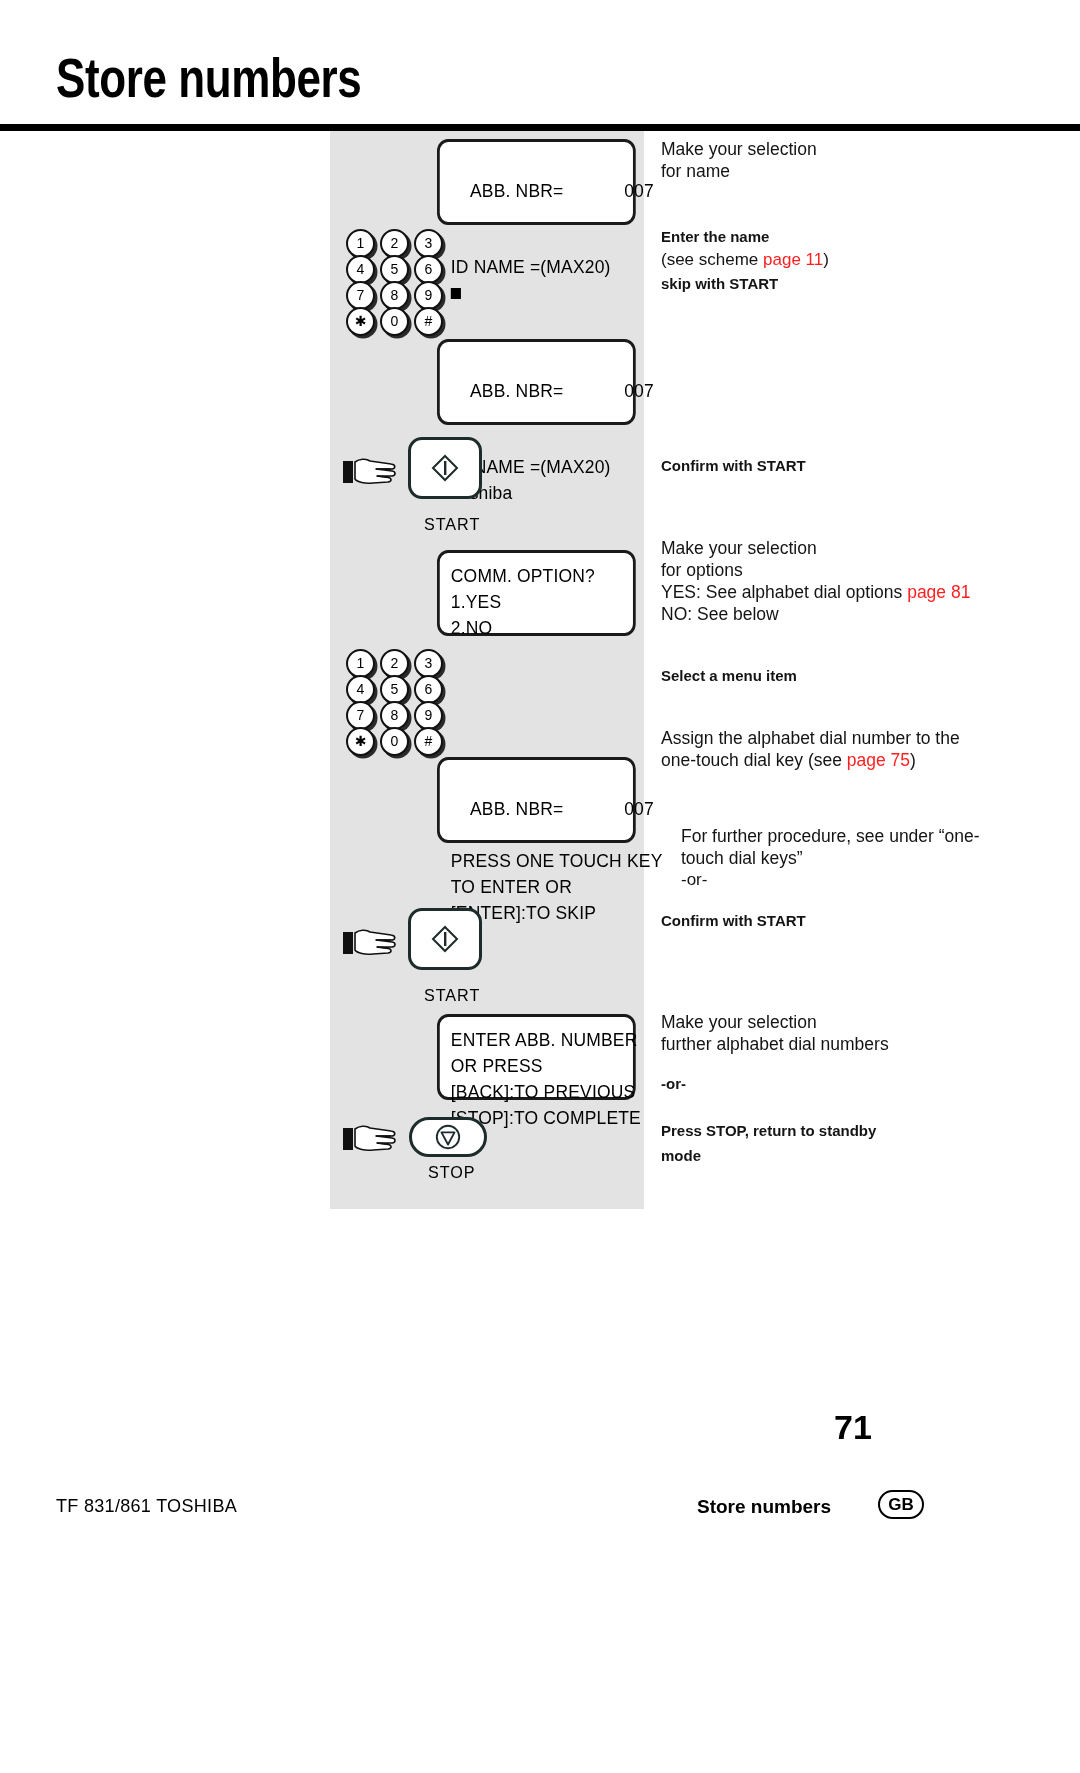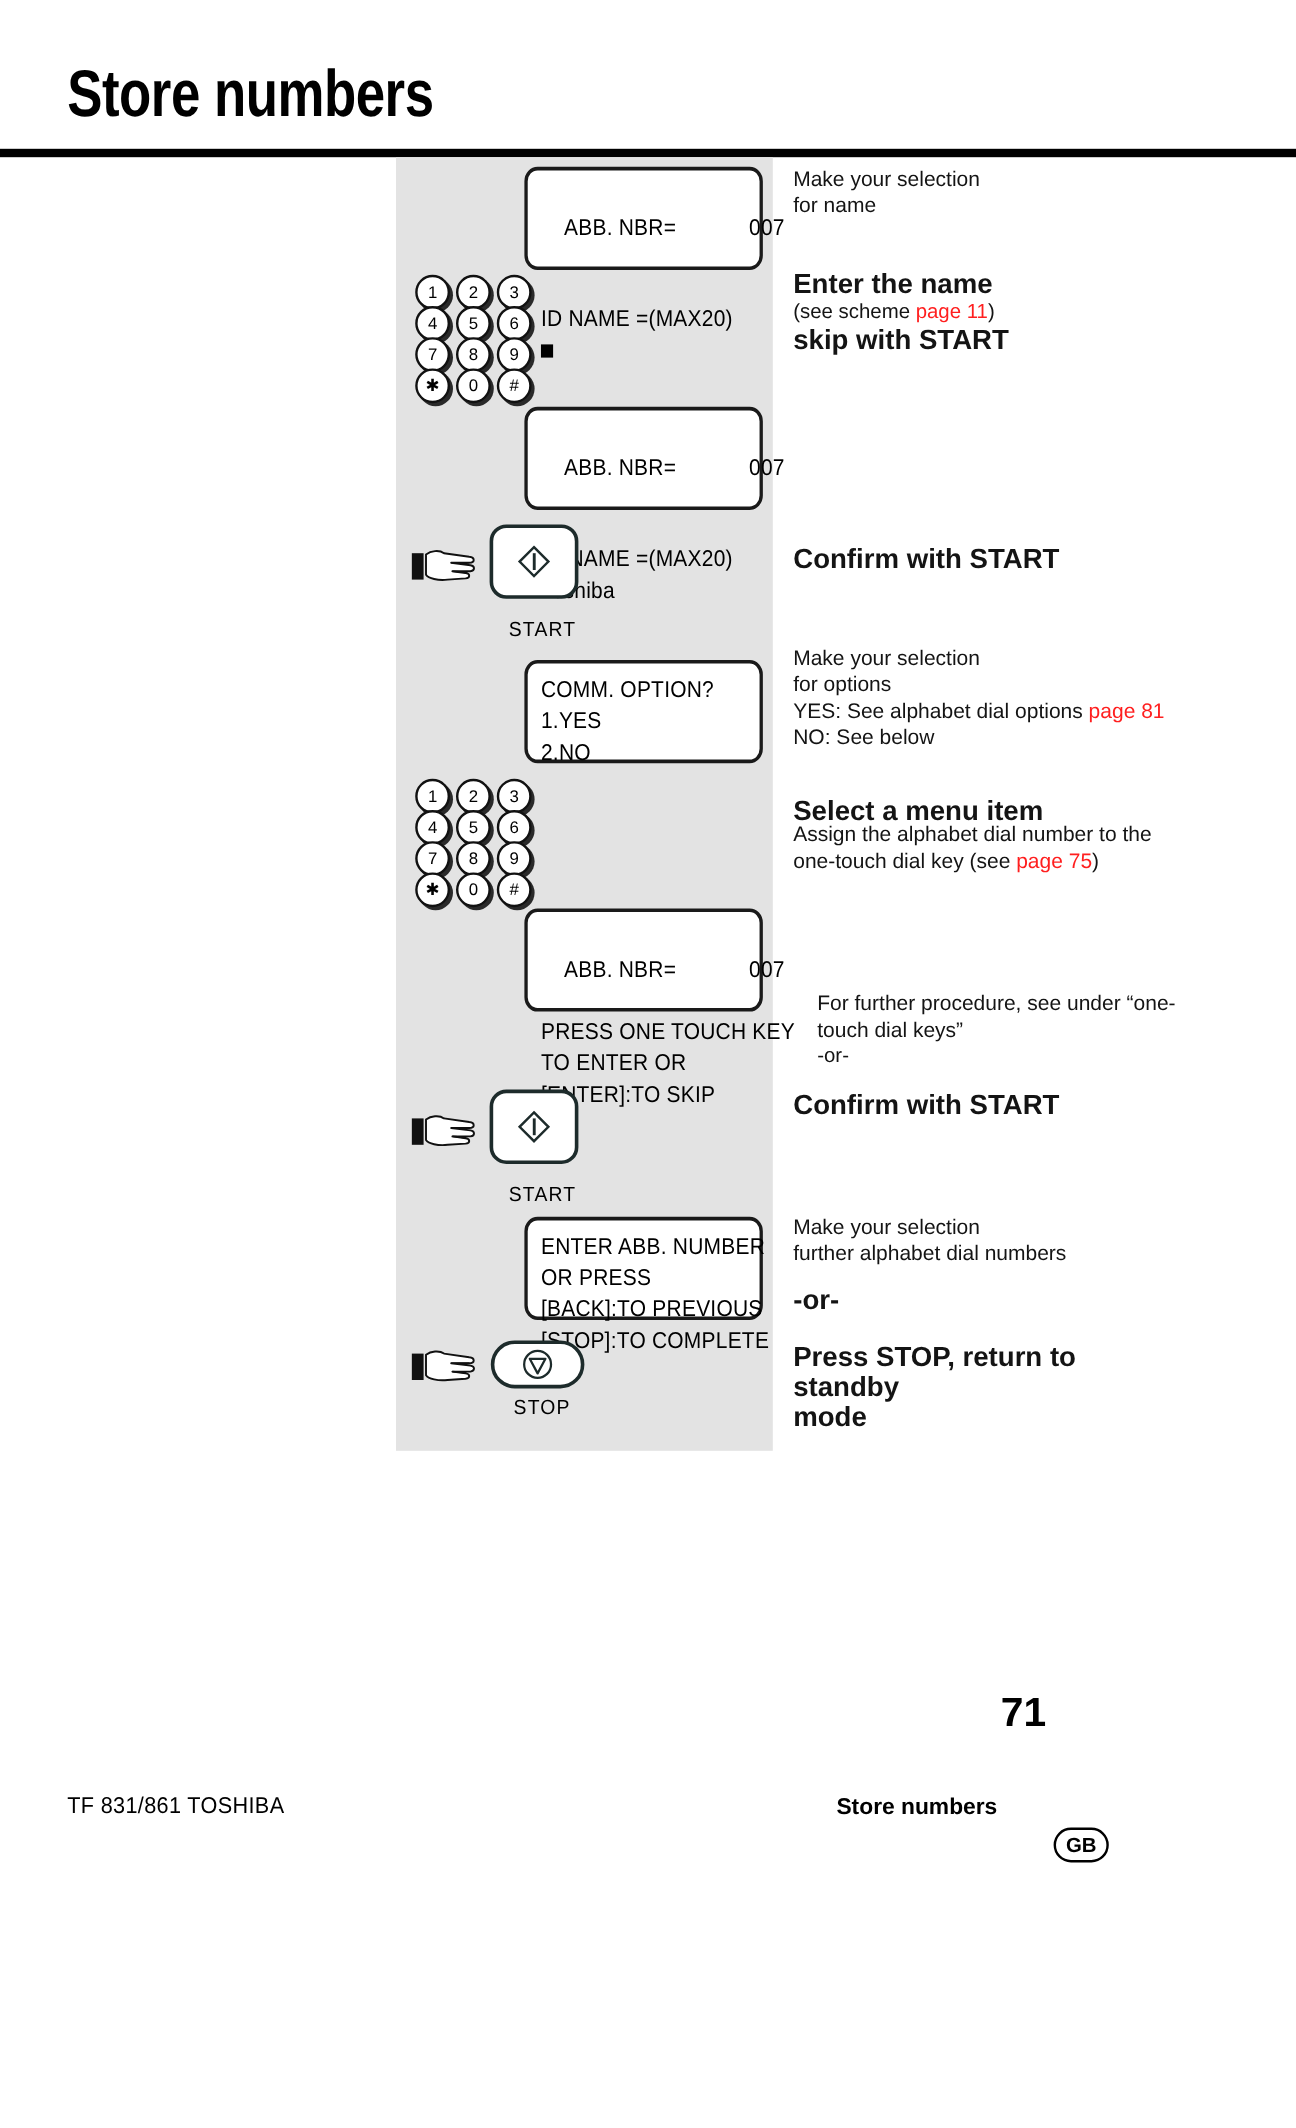--- a/index.html
+++ b/index.html
@@ -155,21 +155,21 @@
   .instr {
     position: absolute;
     left: 661px;
     width: 330px;
     font-size: 17.5px;
     line-height: 22px;
     color: #141414;
   }
   .instr .bold {
     font-weight: bold;
-    font-size: 23px;
+    font-size: 15px;
     line-height: 25px;
   }
   .instr .red {
     color: #ff1f1f;
   }
   .instr .small {
     font-size: 17px;
   }
 
   
@@ -207,21 +207,20 @@
     width: 46px;
     height: 29px;
     border: 2.5px solid #000000;
     border-radius: 15px;
     display: flex;
     align-items: center;
     justify-content: center;
     font-size: 17px;
     font-weight: bold;
     box-sizing: border-box;
-    margin-top: 33px;
   }
 </style>
 </head>
 <body>
 
 <div class="page-title">Store numbers</div>
 <div class="title-rule"></div>
 
 <div class="flow-panel"></div>
 
@@ -426,21 +425,21 @@
   <div>Make your selection</div>
   <div>for options</div>
   <div><span>YES: See alphabet dial options </span><span class="red">page 81</span></div>
   <div>NO: See below</div>
 </div>
 
 <div class="instr" style="top:663px;">
   <div class="bold">Select a menu item</div>
 </div>
 
-<div class="instr" style="top:684px;">
+<div class="instr" style="top:727px;">
   <div>Assign the alphabet dial number to the</div>
   <div><span>one-touch dial key (see </span><span class="red">page 75</span><span>)</span></div>
 </div>
 
 <div class="instr" style="top:825px;margin-left:20px;">
   <div>For further procedure, see under “one-</div>
   <div>touch dial keys”</div>
   <div class="small">-or-</div>
 </div>
 

